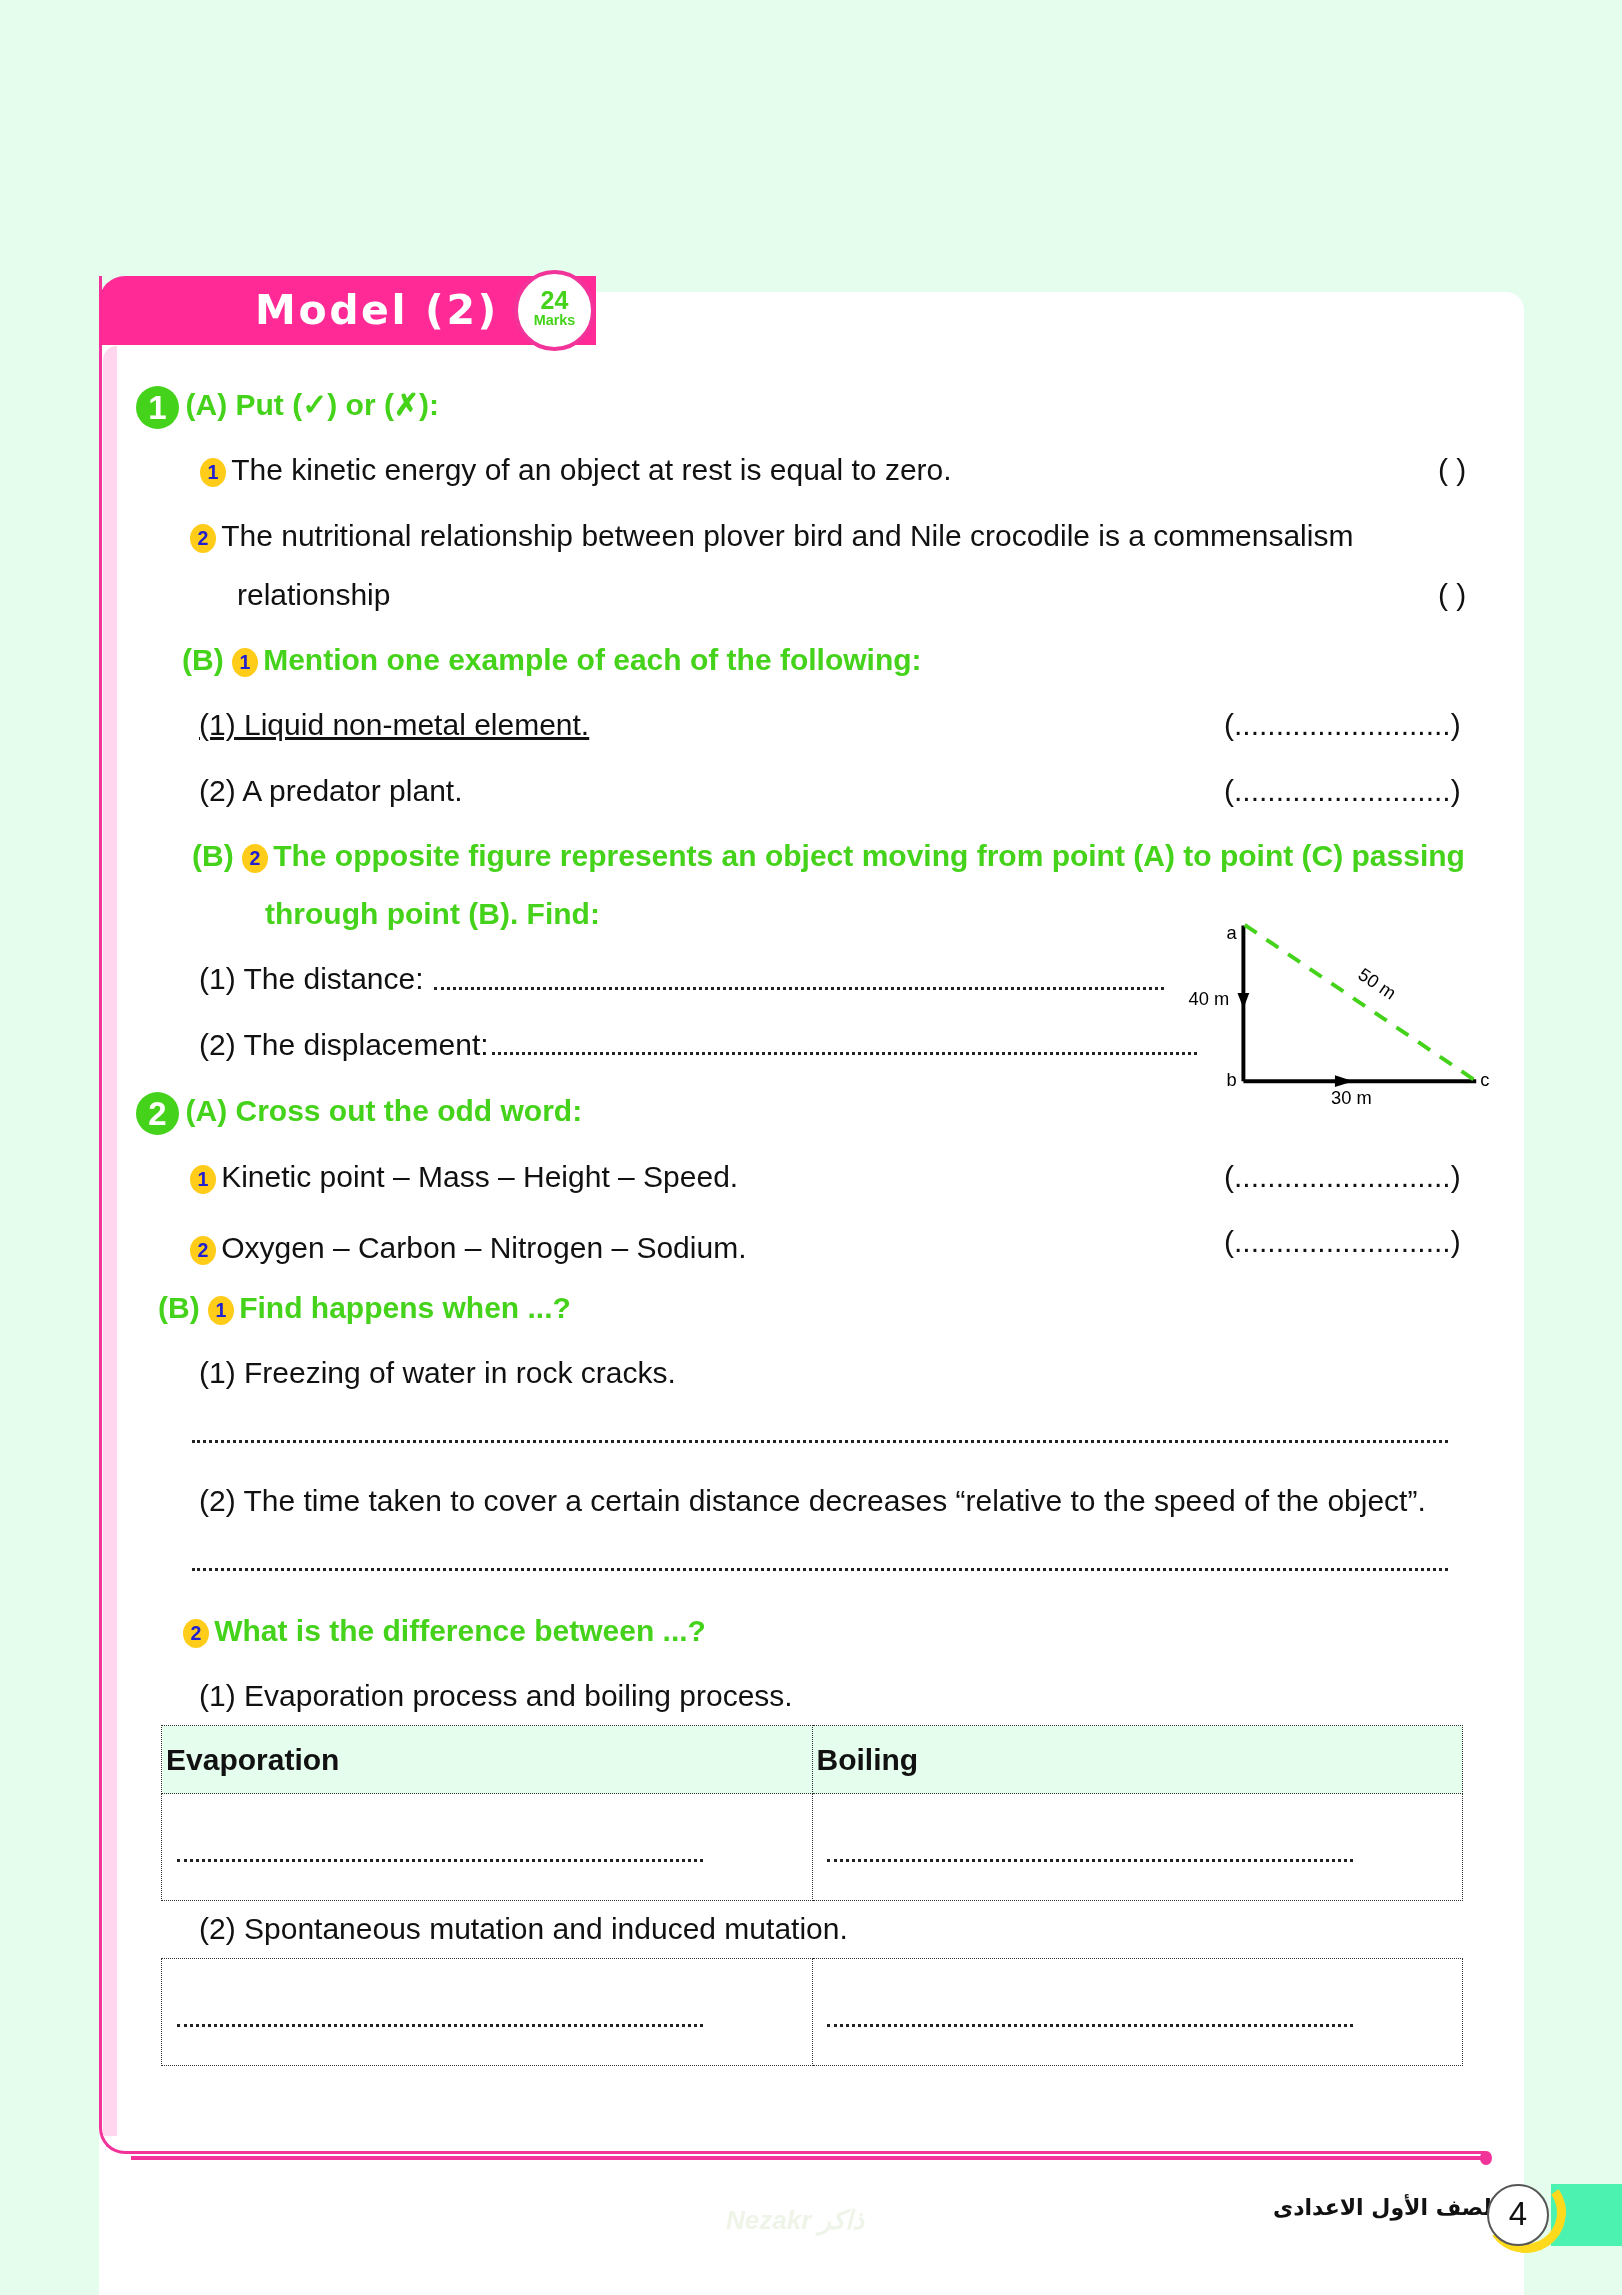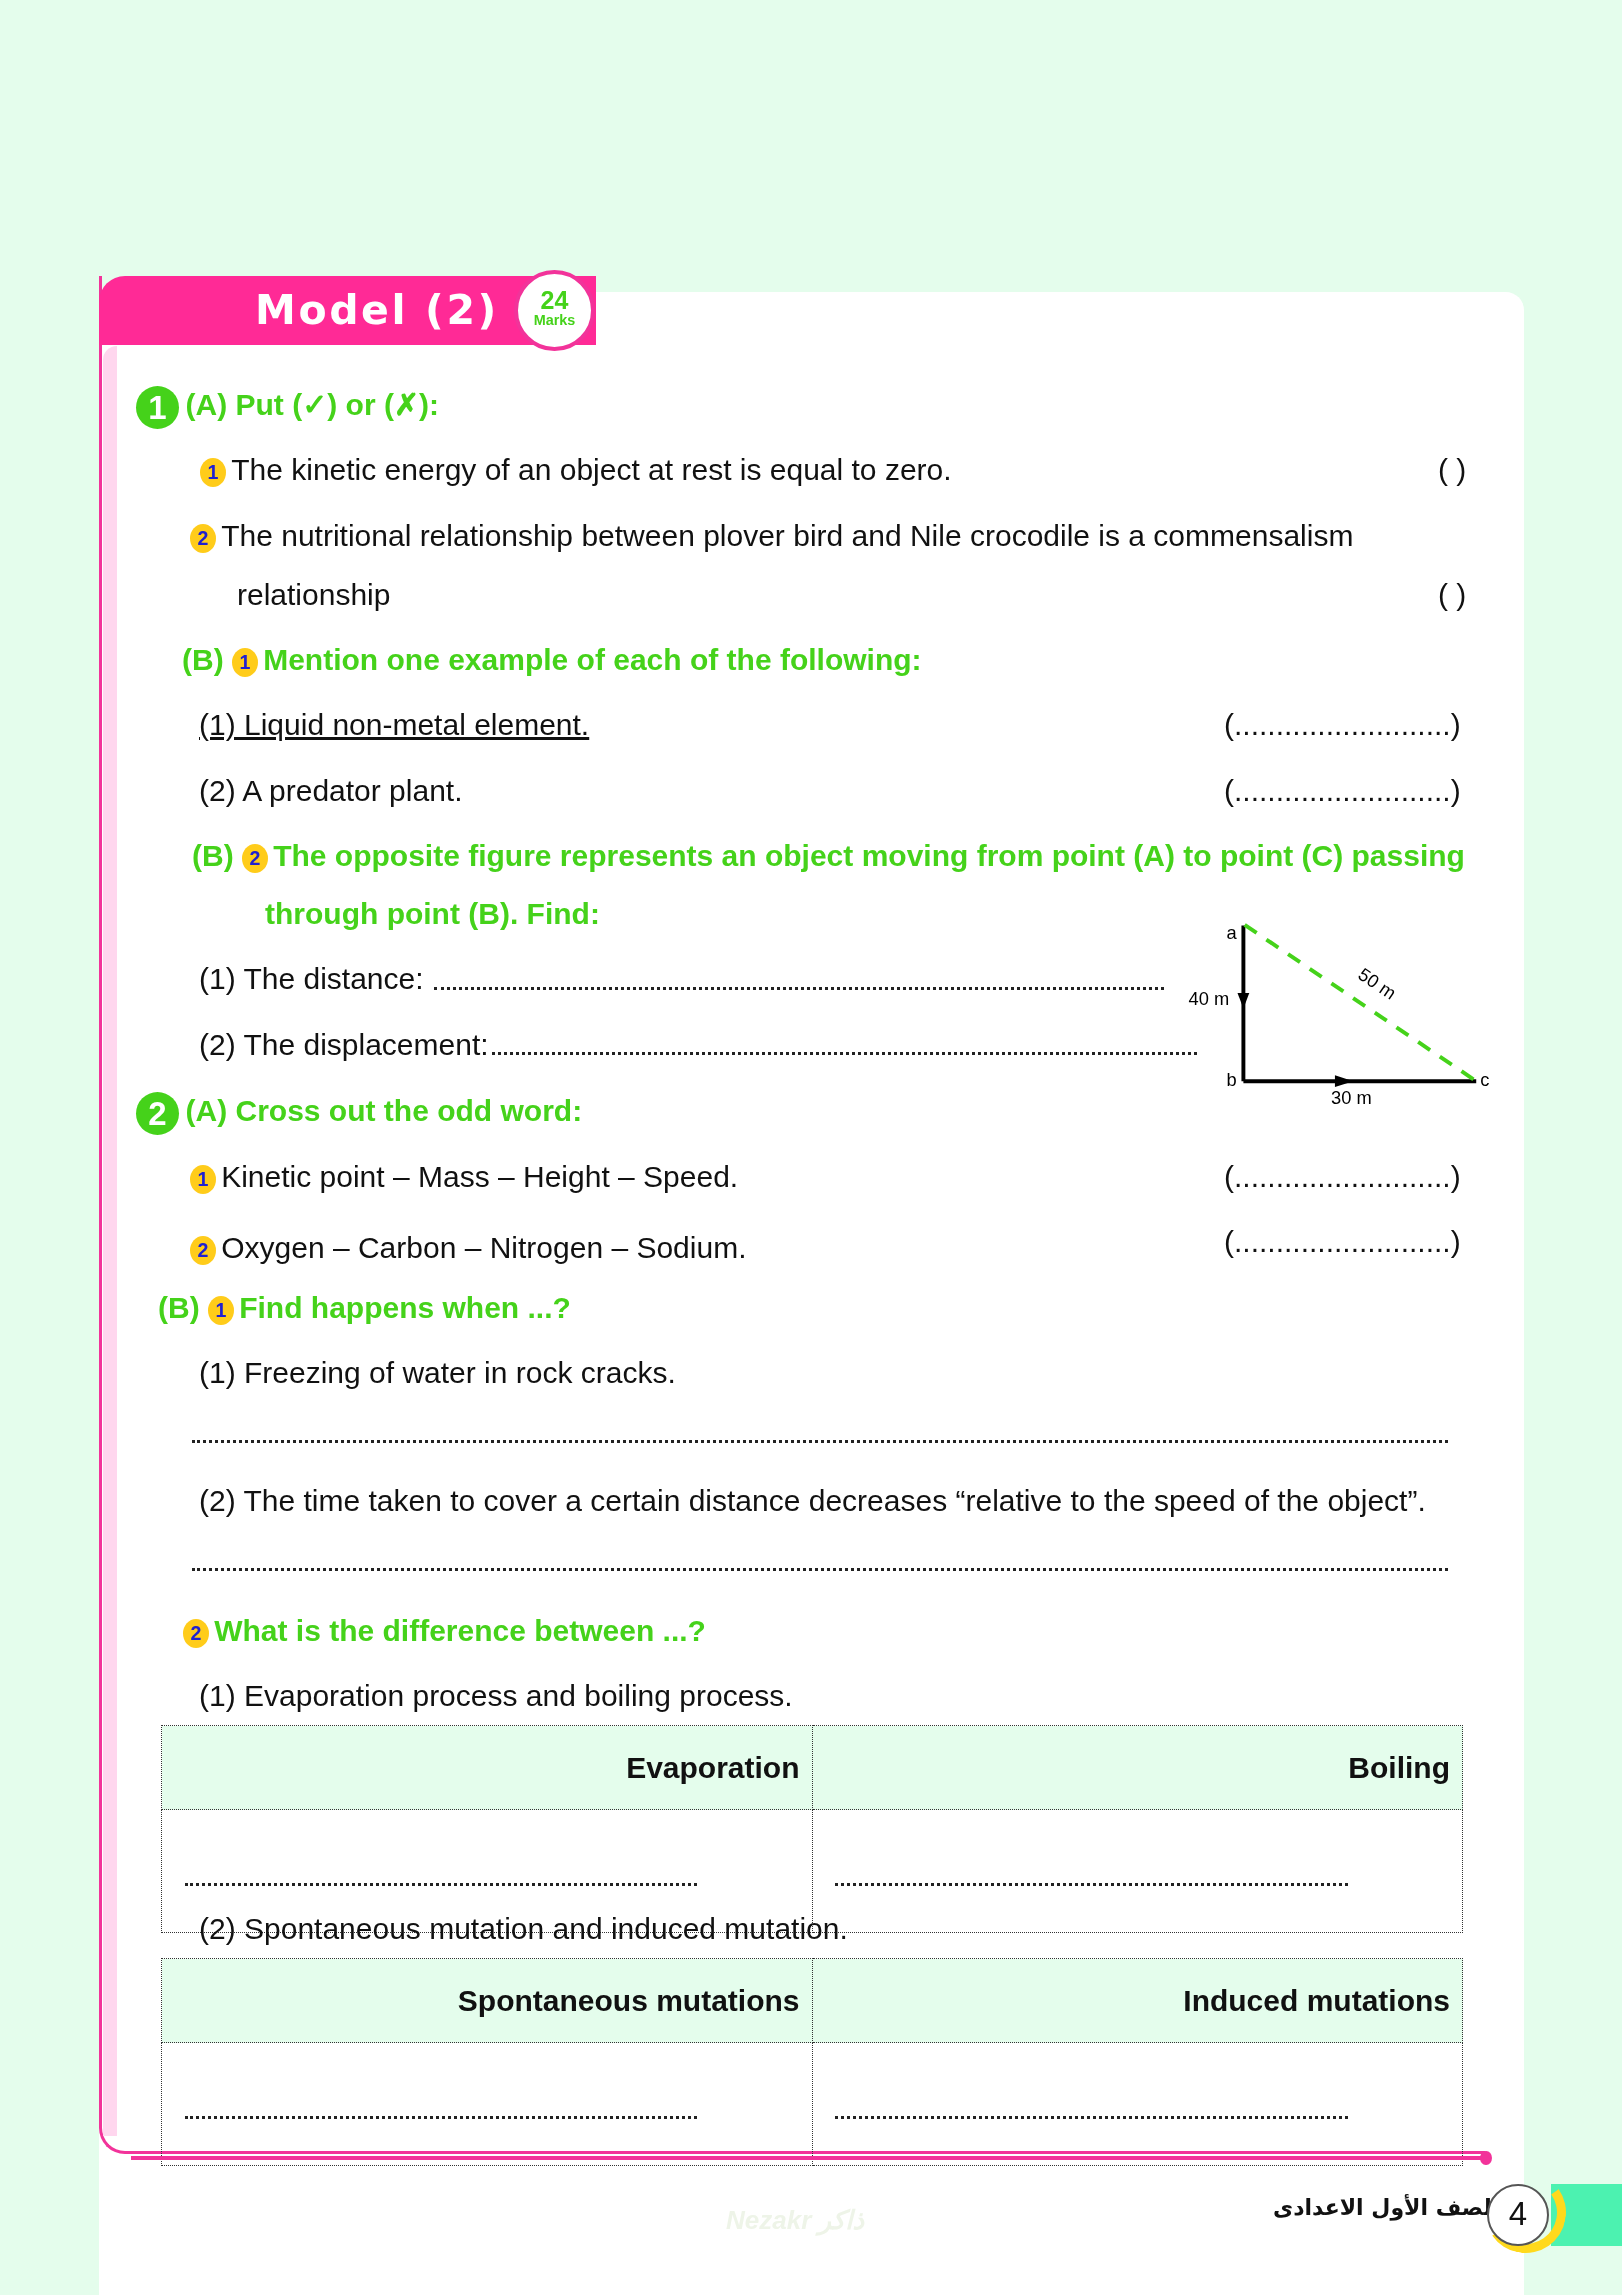--- a/index.html
+++ b/index.html
@@ -59,21 +59,21 @@
   }
   .paren { font-size: 30px; line-height: 39px; color: #111; }
   .dots-line {
     position: absolute; height: 0; border-bottom: 3.3px dotted #222;
   }
   table.cmp {
     position: absolute; left: 161px; width: 1302px; border-collapse: collapse;
     font-family: "Liberation Sans", sans-serif;
   }
   table.cmp td, table.cmp th {
-    border: 1.3px dotted #333; width: 50%; text-align: right; padding: 12px;
+    border: 1.3px dotted #333; width: 50%; text-align: left; padding: 4px;
   }
   table.cmp th { background: #e4fdec; height: 59px; font-size: 30px; font-weight: bold; color: #111; }
   table.cmp td { height: 98px; vertical-align: middle; }
   table.cmp td .cell-dots { display: block; margin: 0 auto 0 10.5px; width: 82%; border-bottom: 3.3px dotted #222; height: 0; margin-top: 26px; }
   .figure { position: absolute; left: 1178px; top: 896px; width: 327px; height: 216px; }
   .footer-text {
     position: absolute; left: 1273px; top: 2195px; font-size: 22px; color: #111;
     font-family: "DejaVu Sans", sans-serif; font-weight: bold; direction: rtl;
   }
   .green-tab { position: absolute; left: 1551px; top: 2184px; width: 72px; height: 62px; background: #4cf2b0; }
@@ -194,24 +194,20 @@
           <span class="cell-dots"></span>
         </td>
   </tr>
 </tbody>
   </table>
 
 <div class="t body-text" style="left:199px; top:1909px;">(2) Spontaneous mutation and induced mutation.</div>
 
 <table class="cmp" style="top:1958px;">
   <tbody>
-      <tr>
-    <th>Spontaneous mutations</th>
-    <th>Induced mutations</th>
-  </tr>
   <tr>
     <td>
           <span class="cell-dots"></span>
         </td>
     <td>
           <span class="cell-dots"></span>
         </td>
   </tr>
 </tbody>
   </table>

